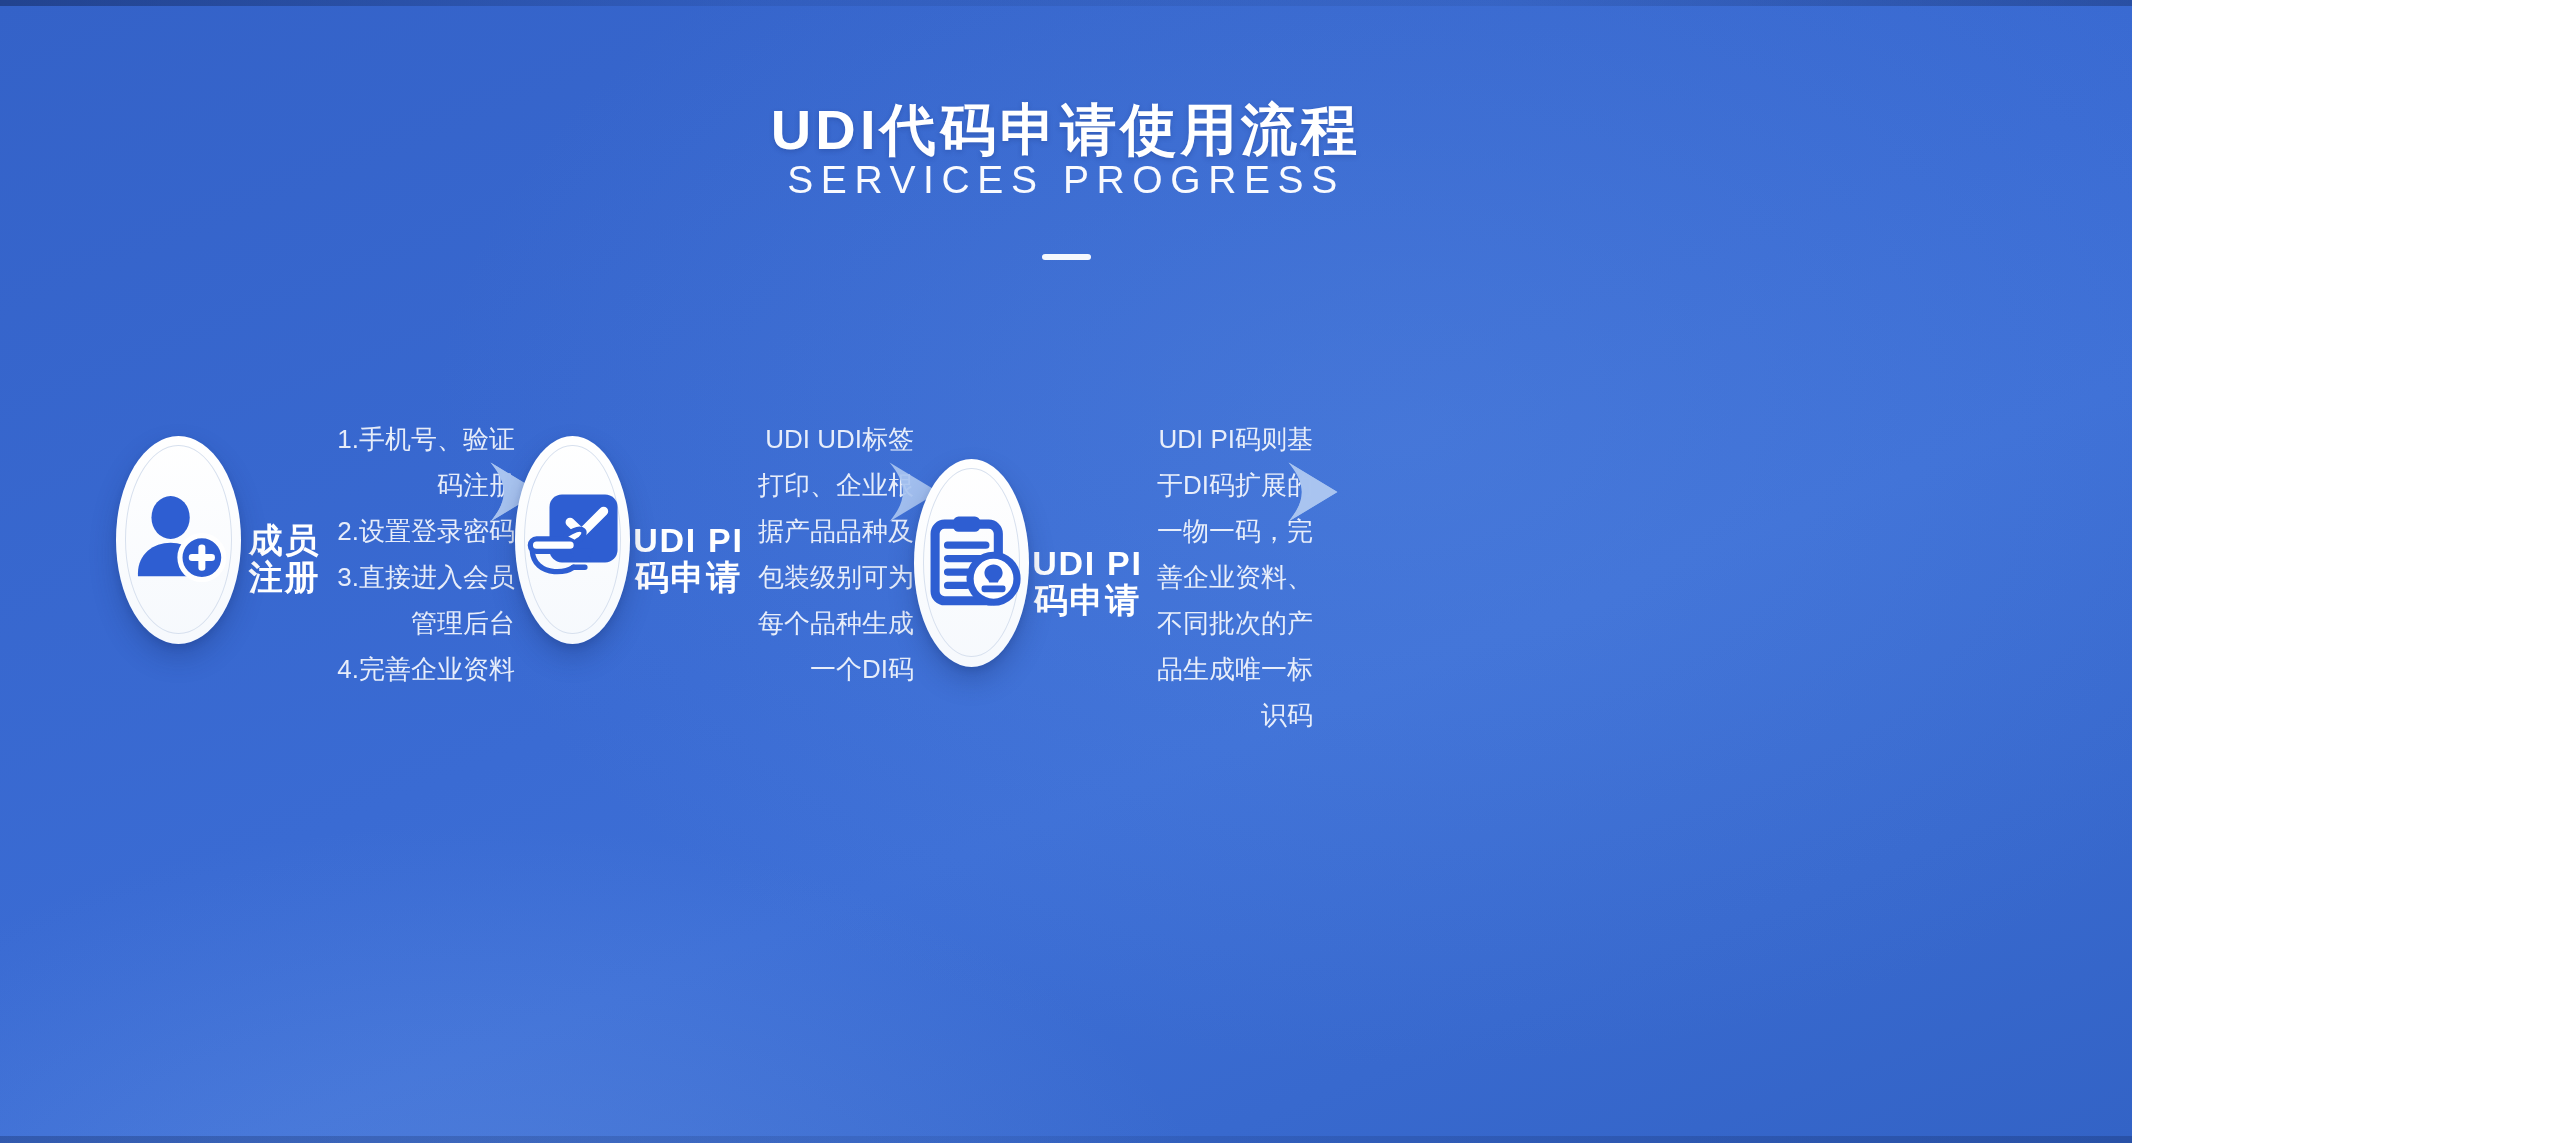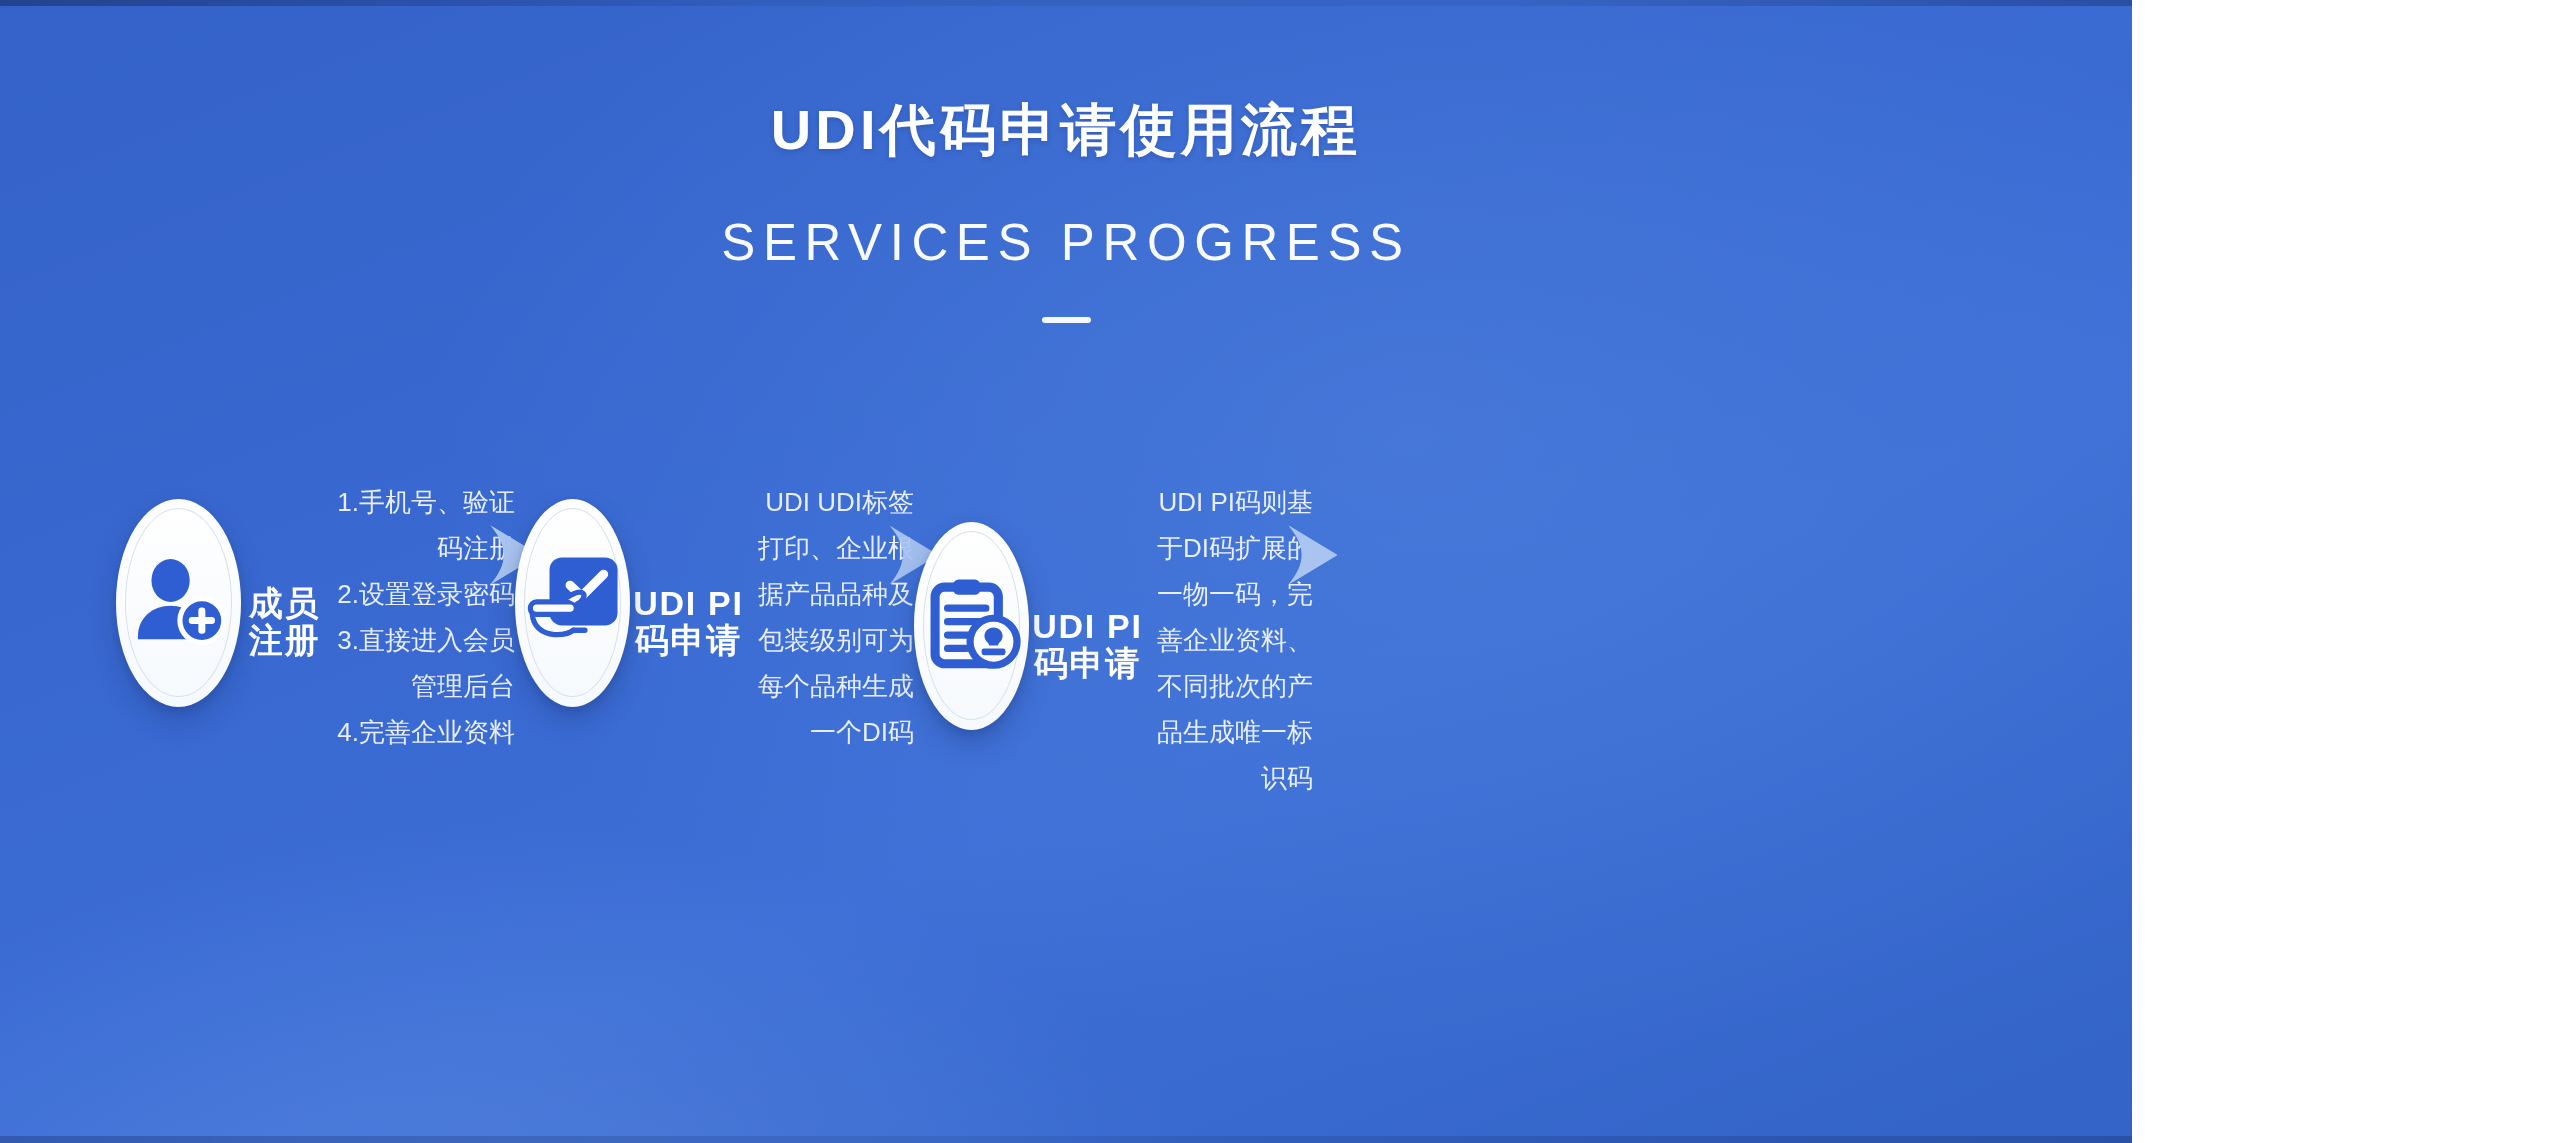--- a/index.html
+++ b/index.html
@@ -30,22 +30,21 @@
   .header { padding-top: 100px; text-align: center; color: #ffffff; }
   .title {
     margin: 0;
     font-size: 56px;
     line-height: 59px;
     font-weight: 700;
     letter-spacing: 4.2px;
     text-shadow: 0 1.7px 5.1px rgba(20,45,110,0.25);
   }
   .subtitle {
-    margin-top: 63px;
-    font-size: 51px;
+    font-size: 39px;
     line-height: 41px;
     font-weight: 400;
     letter-spacing: 7.6px;
     color: rgba(255,255,255,0.97);
   }
   .divider {
     width: 49px; height: 6px; border-radius: 3.4px;
     background: #ffffff; opacity: 0.95;
     margin: 54px auto 0 auto;
   }

